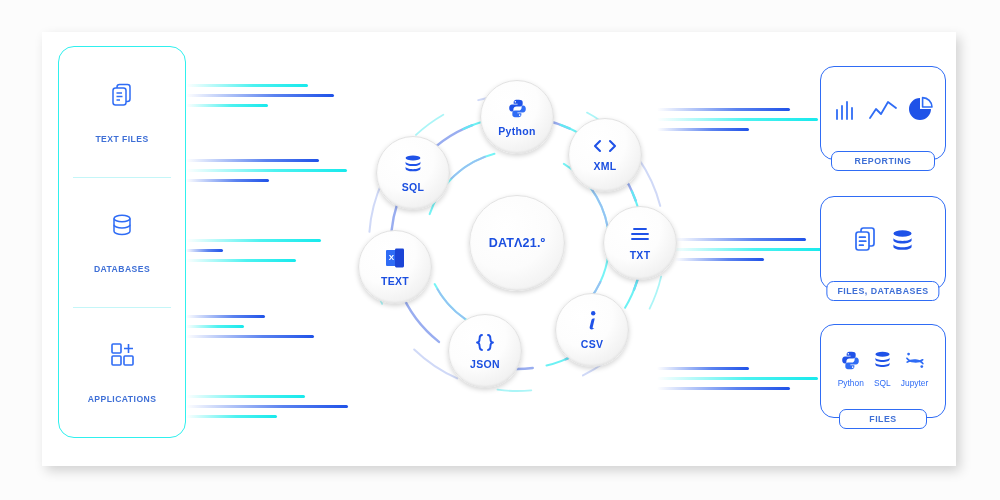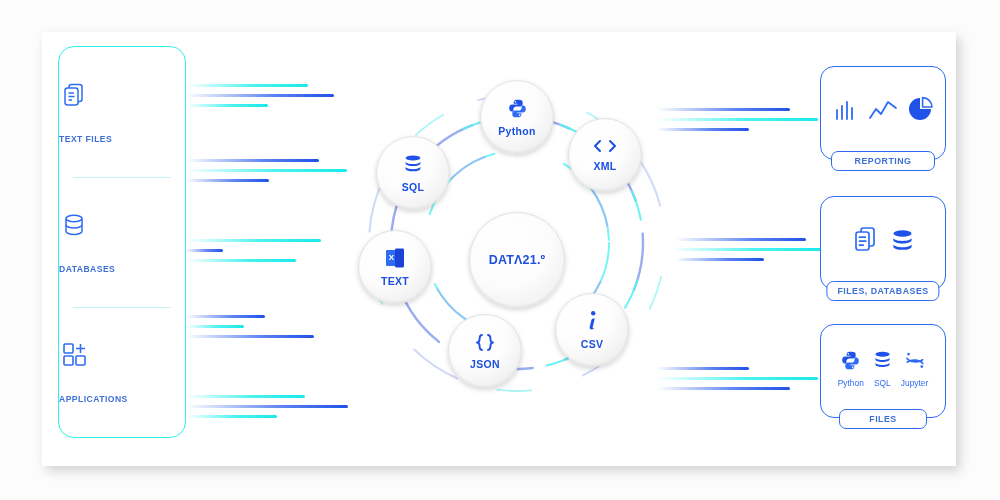--- a/index.html
+++ b/index.html
@@ -35,20 +35,21 @@
     border-radius: 16px;
     background: #fff;
     display: flex;
     flex-direction: column;
   }
   .src-item {
     flex: 1;
     position: relative;
     display: flex;
     flex-direction: column;
+    align-items: center;
     justify-content: center;
     gap: 24px;
   }
   .src-item + .src-item::before {
     content: "";
     position: absolute;
     top: 0; left: 14px; right: 14px;
     height: 1px;
     background: #c4f6f8;
   }
@@ -90,21 +91,21 @@
     font-size: 10.5px;
     font-weight: 700;
     color: #1b4fe0;
     letter-spacing: .3px;
   }
   .node-ico { display: block; }
 
   .node.small { width: 74px; height: 74px; }
   .node.center {
     width: 96px; height: 96px;
-    left: 117px; top: 134px;
+    left: 117px; top: 117px;
     background: radial-gradient(circle at 38% 32%, #ffffff 0%, #fcfcfc 50%, #f1f1f1 82%, #e9e9e9 100%);
     text-align: center;
   }
   .center-logo {
     font-size: 12.5px;
     font-weight: 700;
     color: #1b4fe0;
     letter-spacing: .2px;
   }
 
@@ -254,20 +255,30 @@
     <div class="node small" style="left:216px; top:40px;">
       <span class="node-ico">
         <svg width="26" height="16" viewBox="0 0 26 16" fill="none" stroke="#1f52e8" stroke-width="2.1" stroke-linecap="round" stroke-linejoin="round">
           <polyline points="8,3 3,8 8,13"></polyline>
           <polyline points="18,3 23,8 18,13"></polyline>
         </svg>
       </span>
       <span class="node-label">XML</span>
     </div>
 
+    <div class="node small" style="left:251px; top:128px;">
+      <span class="node-ico">
+        <svg width="22" height="17" viewBox="0 0 22 17" fill="none" stroke="#1f52e8" stroke-width="1.9" stroke-linecap="round">
+          <line x1="5" y1="3" x2="17" y2="3"></line>
+          <line x1="3" y1="8" x2="19" y2="8"></line>
+          <line x1="3" y1="13" x2="19" y2="13"></line>
+        </svg>
+      </span>
+      <span class="node-label">TXT</span>
+    </div>
 
     <div class="node small" style="left:96px; top:236px;">
       <span class="node-ico">
         <svg width="26" height="19" viewBox="0 0 26 19" fill="none" stroke="#1f52e8" stroke-width="1.9" stroke-linecap="round" stroke-linejoin="round">
           <path d="M10 2c-2.4 0-2.4 2.3-2.4 3.7S7.1 9.5 5 9.5c2.1 0 2.6 2.4 2.6 3.8S7.6 17 10 17"></path>
           <path d="M16 2c2.4 0 2.4 2.3 2.4 3.7s.5 3.8 2.6 3.8c-2.1 0-2.6 2.4-2.6 3.8S18.4 17 16 17"></path>
         </svg>
       </span>
       <span class="node-label">JSON</span>
     </div>

